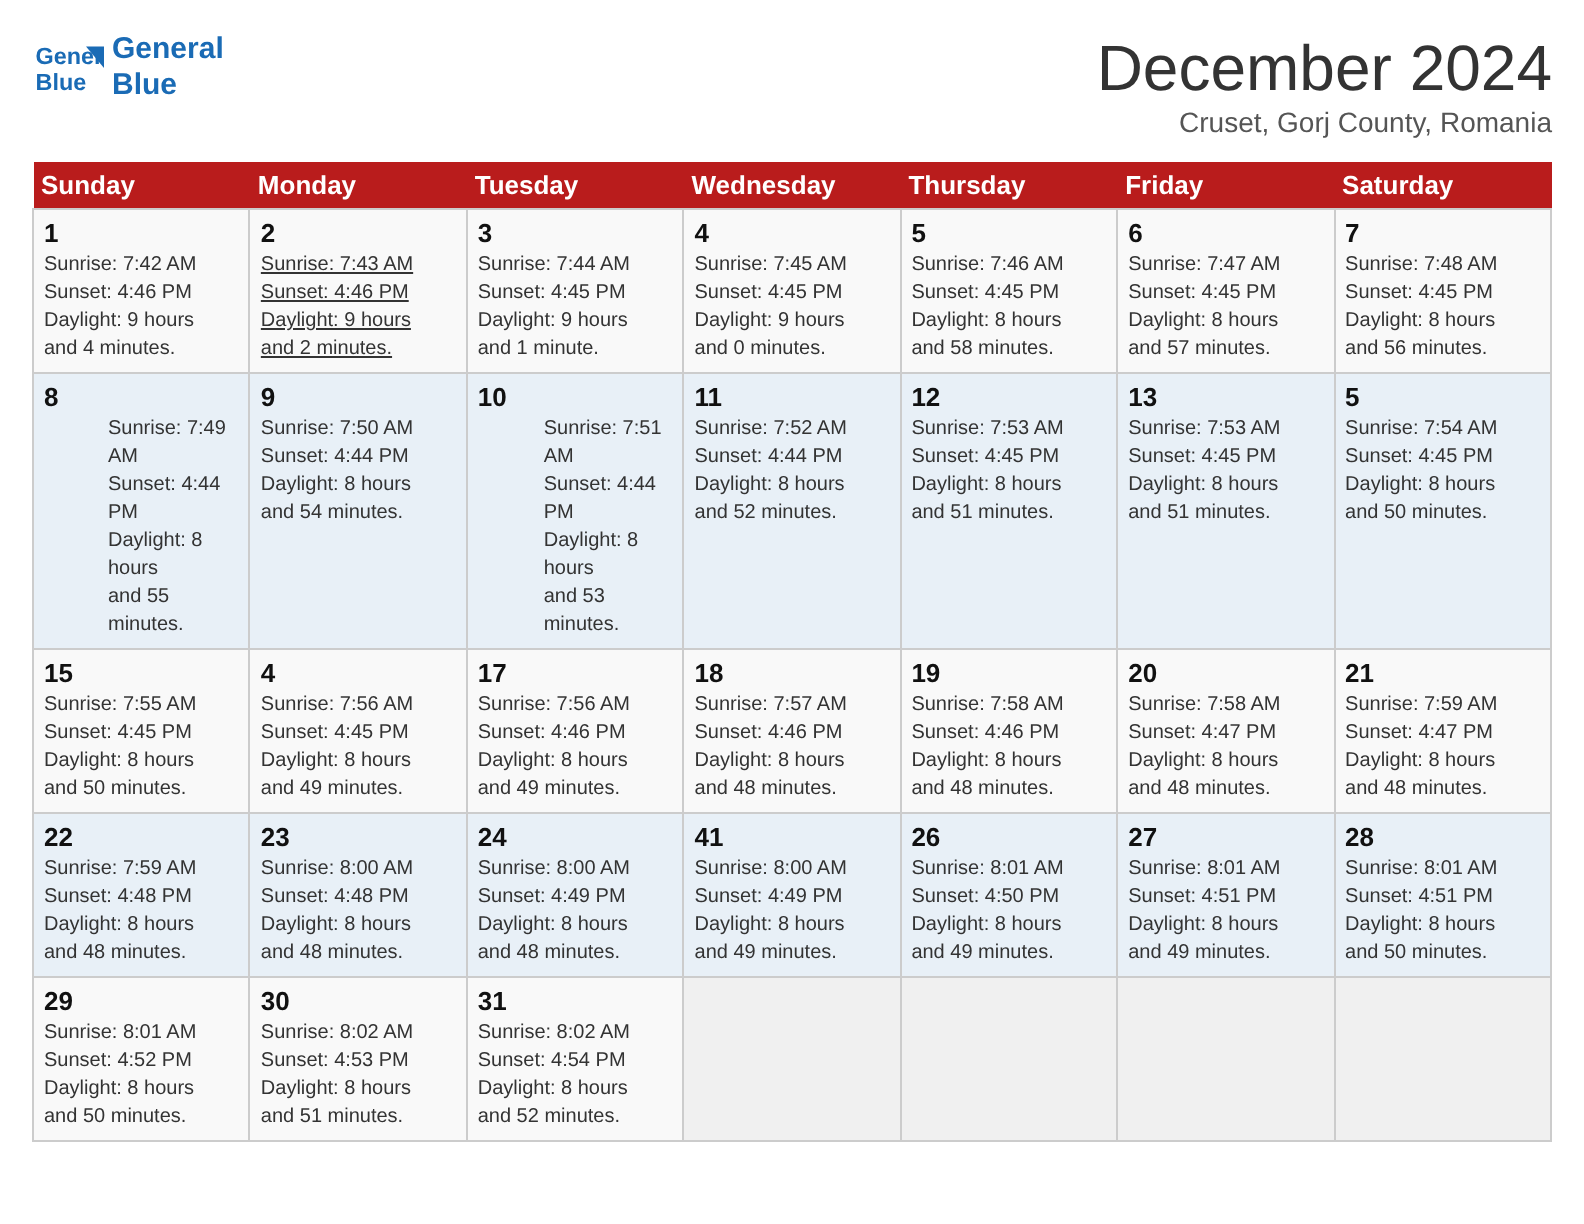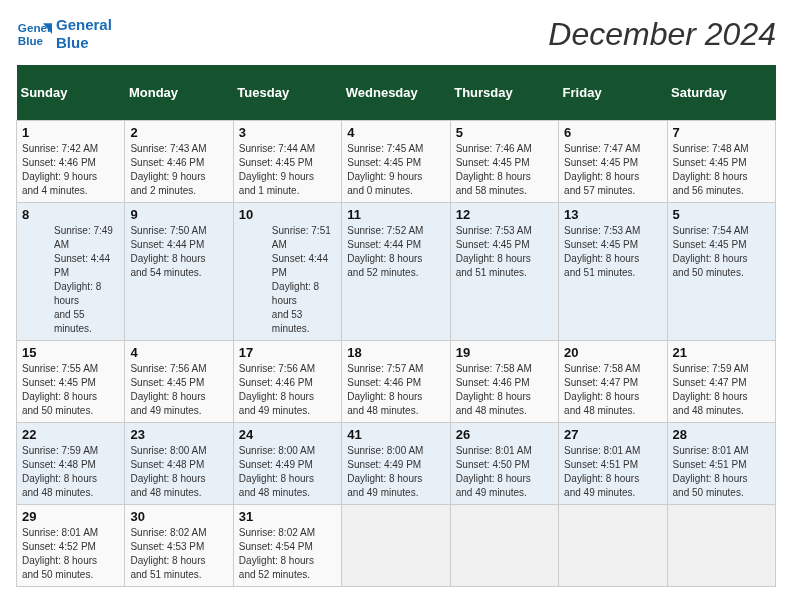--- a/index.html
+++ b/index.html
@@ -20,40 +20,39 @@
       display: flex;
       align-items: center;
       gap: 4px;
     }
     .logo-icon {
       width: 36px;
       height: 36px;
     }
     .title-block {
       text-align: right;
-      font-style: italic;
     }
     .month-title {
       font-size: 32px;
       color: #333;
       font-weight: normal;
     }
     .subtitle {
       font-size: 14px;
       color: #555;
     }
     table {
       width: 100%;
       border-collapse: collapse;
       font-size: 11px;
     }
     thead tr th {
-      background: #14532d;
+      background: #b91c1c;
       color: #fff;
-      padding: 20px 4px;
+      padding: 4px 4px;
       text-align: left;
       font-size: 13px;
       font-weight: bold;
     }
     tbody tr td {
       border: 1px solid #ccc;
       padding: 4px 5px;
       vertical-align: top;
       min-height: 70px;
       height: 80px;
@@ -91,20 +90,21 @@
       <text x="2" y="32" font-size="13" font-weight="bold" fill="#1a6bb5">Blue</text>
       <polygon points="30,8 40,8 40,20" fill="#1a6bb5"></polygon>
     </svg>
     <div style="display:flex;flex-direction:column;line-height:1.2;">
       <span style="font-size:15px;font-weight:bold;color:#1a6bb5;">General</span>
       <span style="font-size:15px;font-weight:bold;color:#1a6bb5;">Blue</span>
     </div>
   </div>
   <div class="title-block">
     <div class="month-title">December 2024</div>
+    <div class="subtitle">Cruset, Gorj County, Romania</div>
   </div>
 </div>
 
 <table>
   <thead>
     <tr>
     <th>Sunday</th>
         <th>Monday</th>
         <th>Tuesday</th>
         <th>Wednesday</th>
@@ -117,21 +117,21 @@
   <tr>
         <td>
           <span class="day-num">1</span>
           <div class="day-info" style="white-space: pre-line;">Sunrise: 7:42 AM
 Sunset: 4:46 PM
 Daylight: 9 hours
 and 4 minutes.</div>
         </td>
         <td>
           <span class="day-num">2</span>
-          <div class="day-info" style="white-space: pre-line;">Sunrise: 7:43 AM
+          <div class="day-info" style="white-space: pre-line; text-decoration: underline;">Sunrise: 7:43 AM
 Sunset: 4:46 PM
 Daylight: 9 hours
 and 2 minutes.</div>
         </td>
         <td>
           <span class="day-num">3</span>
           <div class="day-info" style="white-space: pre-line;">Sunrise: 7:44 AM
 Sunset: 4:45 PM
 Daylight: 9 hours
 and 1 minute.</div>

